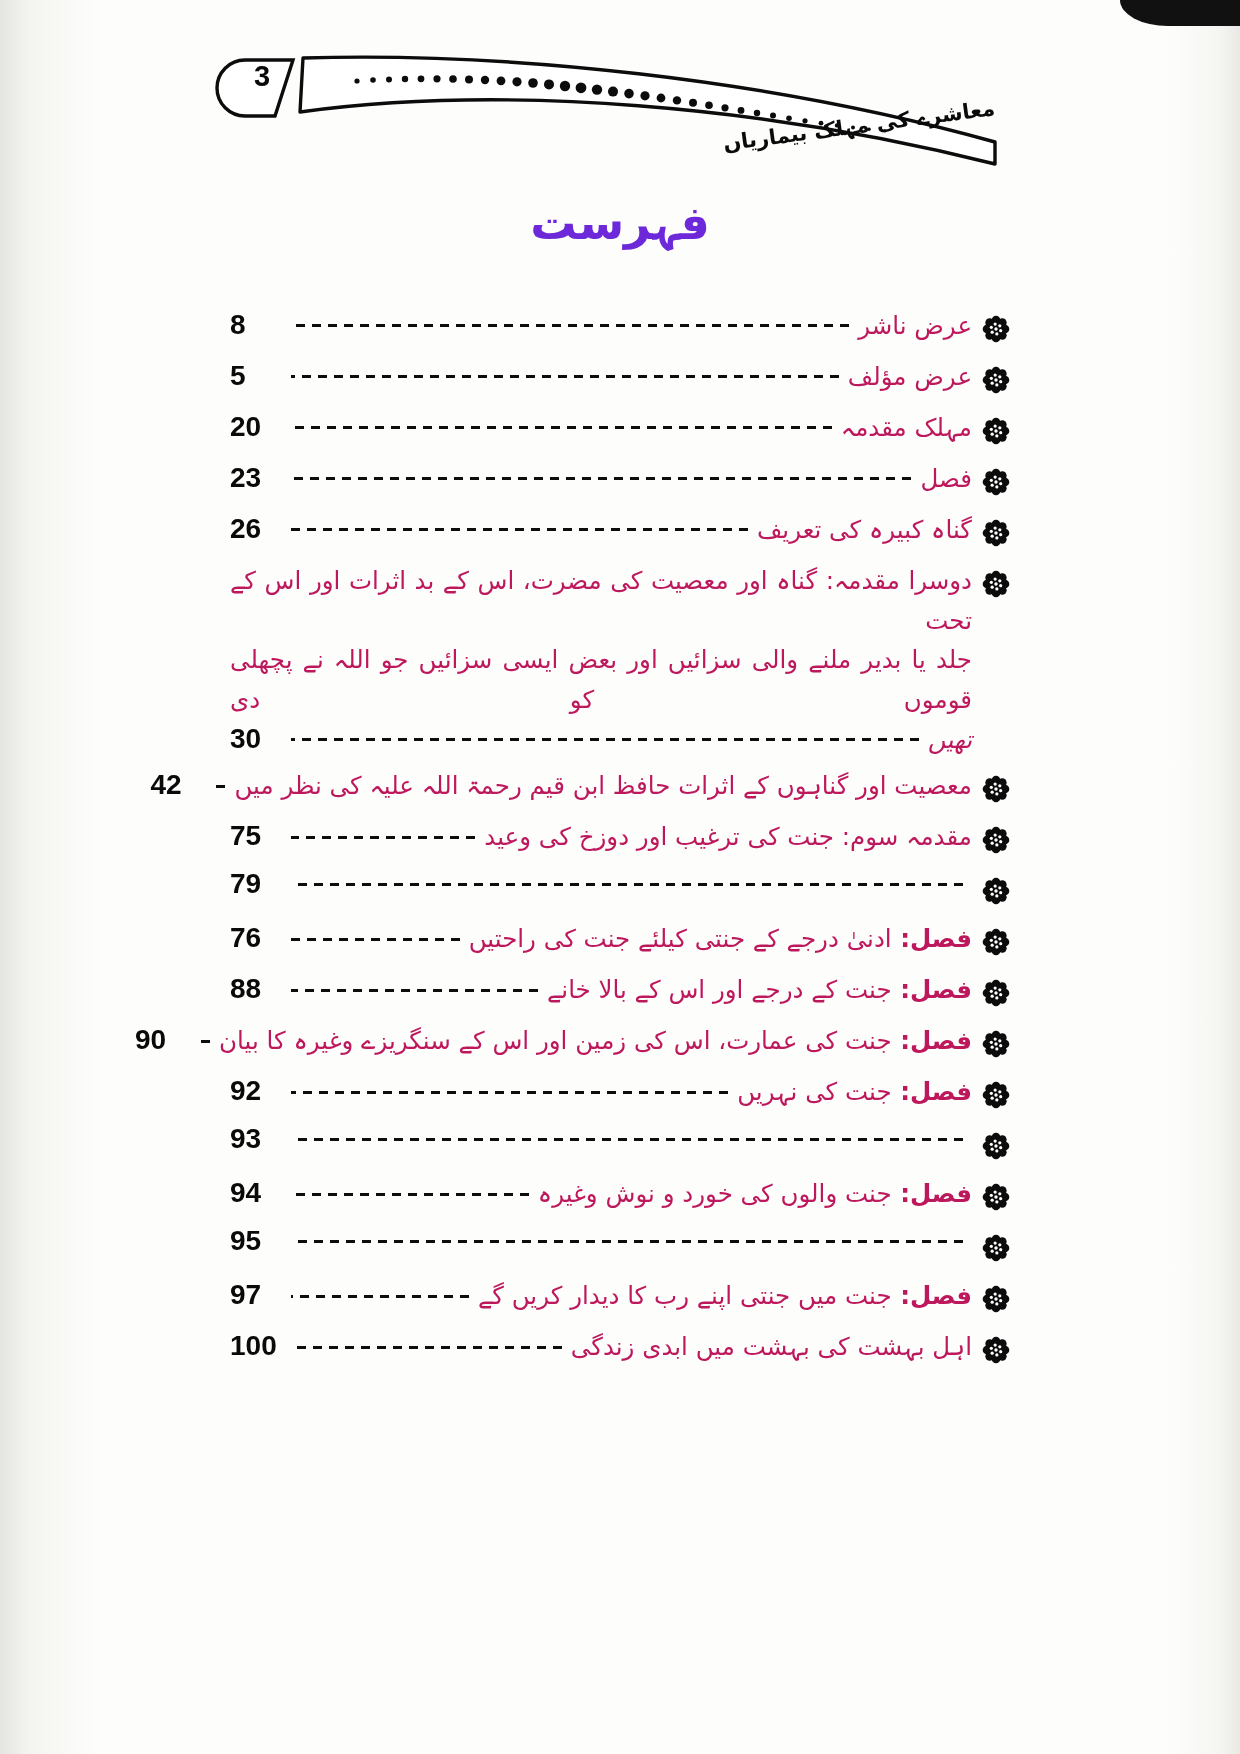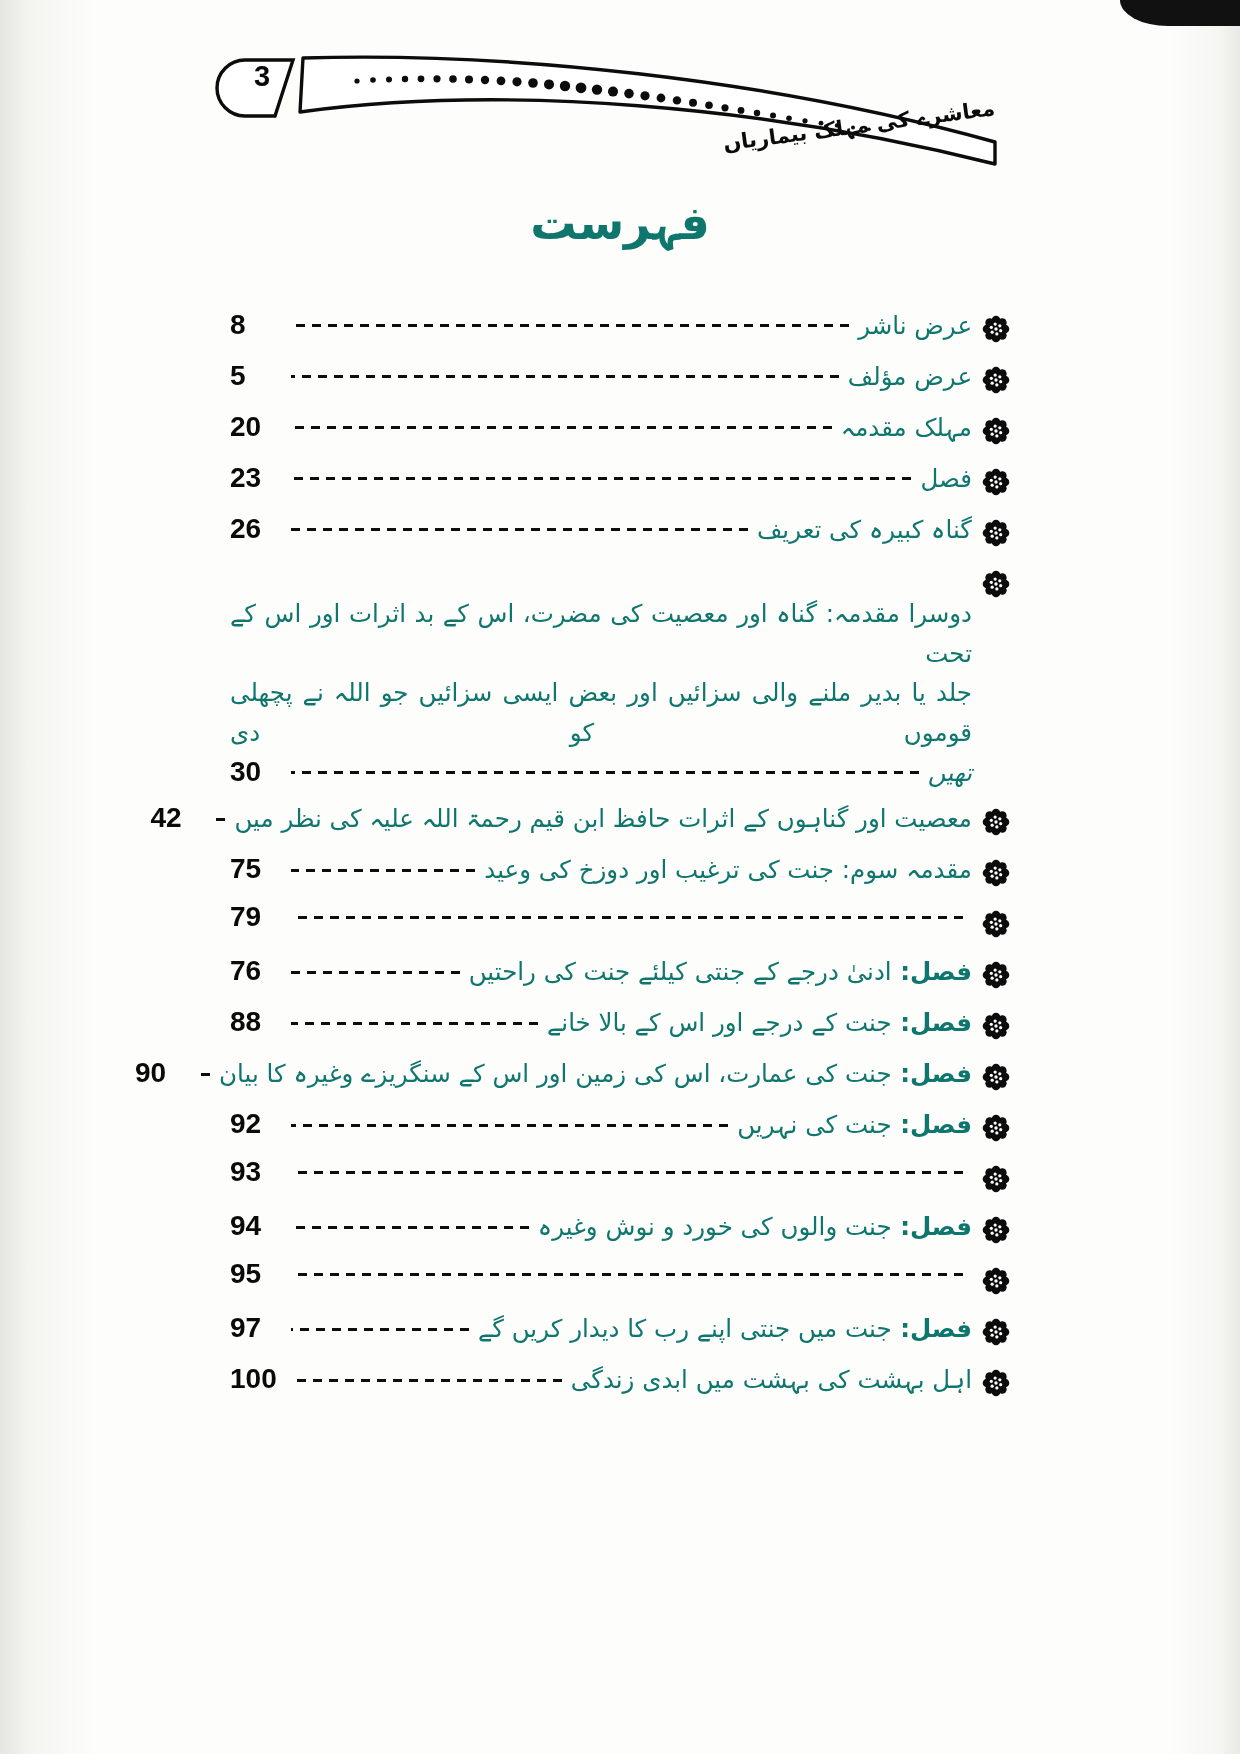--- a/index.html
+++ b/index.html
@@ -87,21 +87,21 @@
   
   .doc-title {
     position: absolute;
     top: 196px;
     left: 0;
     right: 0;
     text-align: center;
     font-size: 46px;
     font-family: "DejaVu Sans", sans-serif;
     font-weight: 600;
-    color: #0f766e;
+    color: #6d28d9;
     direction: rtl;
     letter-spacing: 1px;
   }
 
   
   .toc {
     position: absolute;
     top: 306px;
     right: 230px;
     left: 230px;
@@ -127,21 +127,21 @@
     flex: 1 1 auto;
     display: flex;
     flex-direction: row;
     align-items: baseline;
     min-width: 0;
   }
   .entry-text {
     font-size: 24.5px;
     font-family: "DejaVu Sans", sans-serif;
     line-height: 1.62;
-    color: #0f766e;
+    color: #be185d;
     white-space: nowrap;
     direction: rtl;
   }
   .entry-text .lead { font-weight: bold; }
 
   .leader {
     flex: 1 1 auto;
     min-width: 14px;
     align-self: center;
     height: 3px;
@@ -159,21 +159,20 @@
     font-family: "Liberation Sans", sans-serif;
     font-weight: bold;
     color: #0a0a0a;
     direction: ltr;
   }
 
   
   .toc-row.block .entry {
     flex-direction: column;
     align-items: stretch;
-    margin-top: 33px;
   }
   .toc-row.block .blk-line {
     display: flex;
     flex-direction: row;
     align-items: baseline;
     width: 100%;
   }
   .toc-row.block .blk-line .entry-text {
     white-space: normal;
     flex: 1 1 auto;

